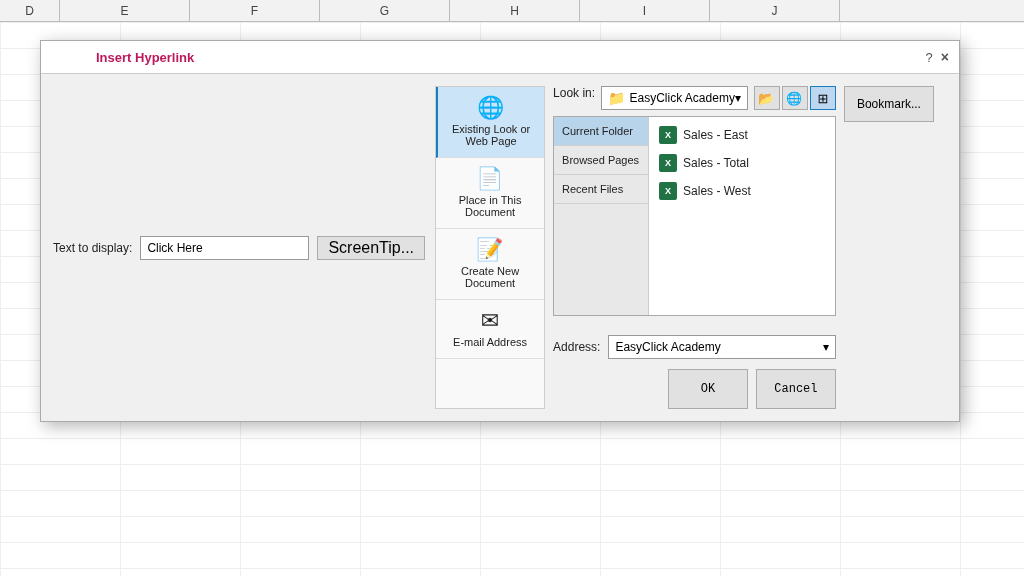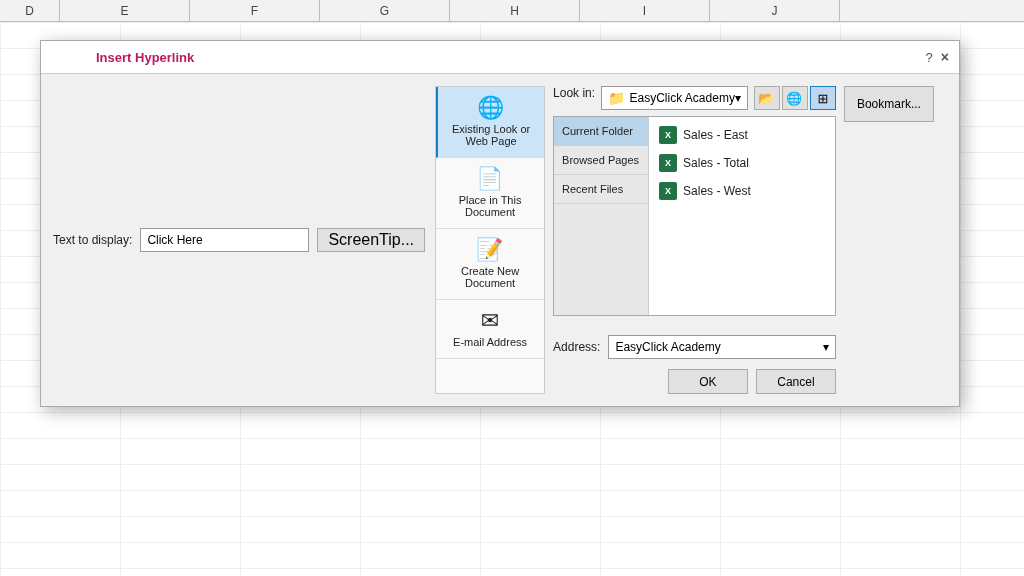--- a/index.html
+++ b/index.html
@@ -349,25 +349,26 @@
     
     .bottom-buttons {
       display: flex;
       justify-content: flex-end;
       gap: 8px;
       margin-top: 4px;
     }
 
     .ok-btn, .cancel-btn {
       width: 80px;
-      height: 25px;
+      height: 40px;
       background: #e1e1e1;
       border: 1px solid #aaa;
       font-size: 12px;
       cursor: pointer;
+      font-family: Liberation Mono, monospace;
     }
 
     
     .blue-arrow {
       position: absolute;
       top: 148px;
       left: 42px;
       width: 130px;
       height: 50px;
     }

